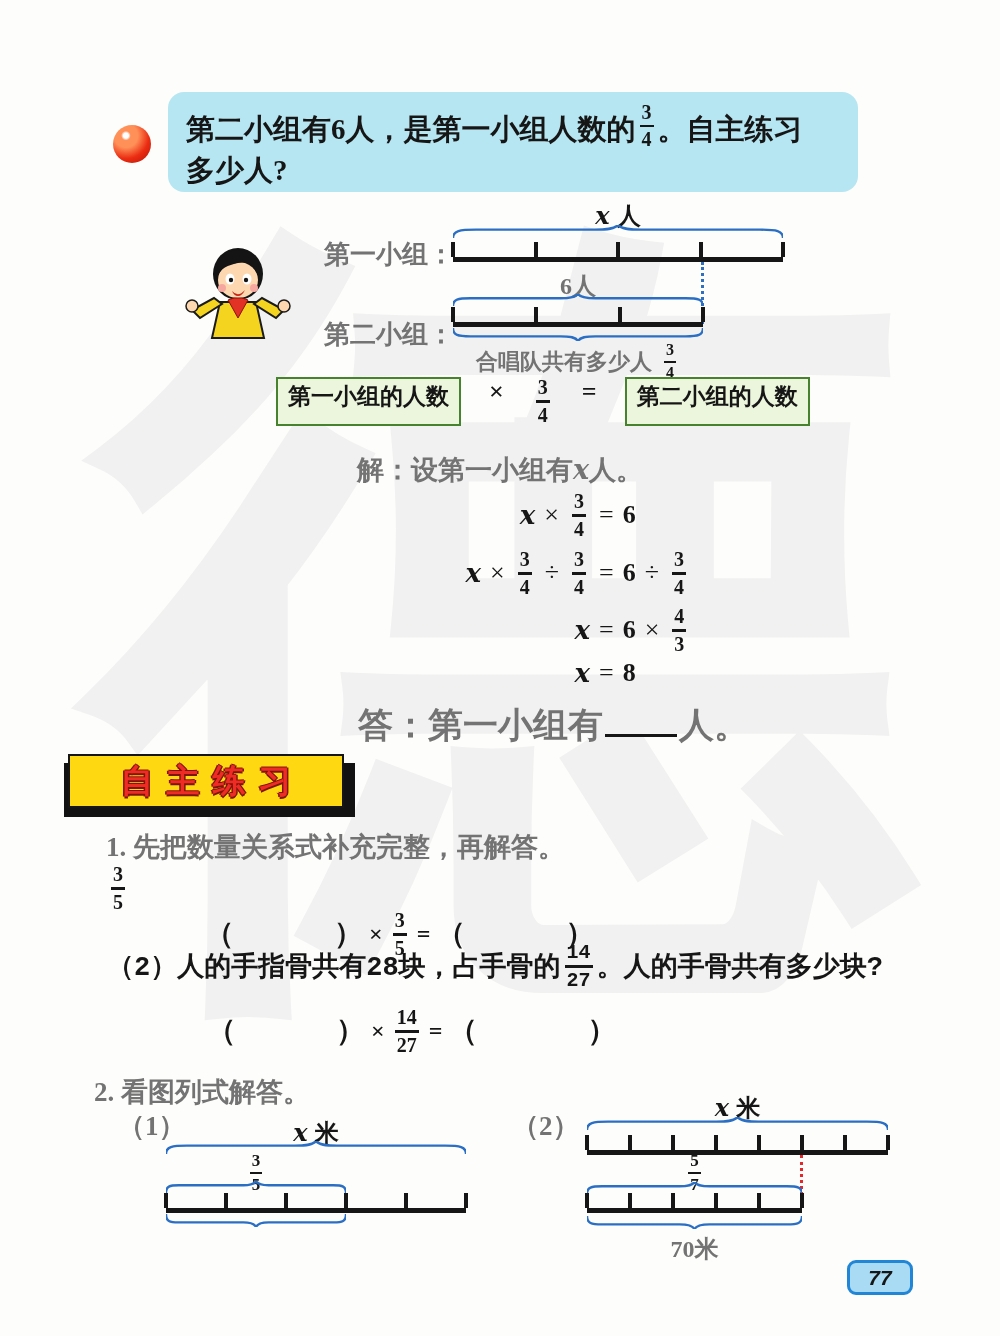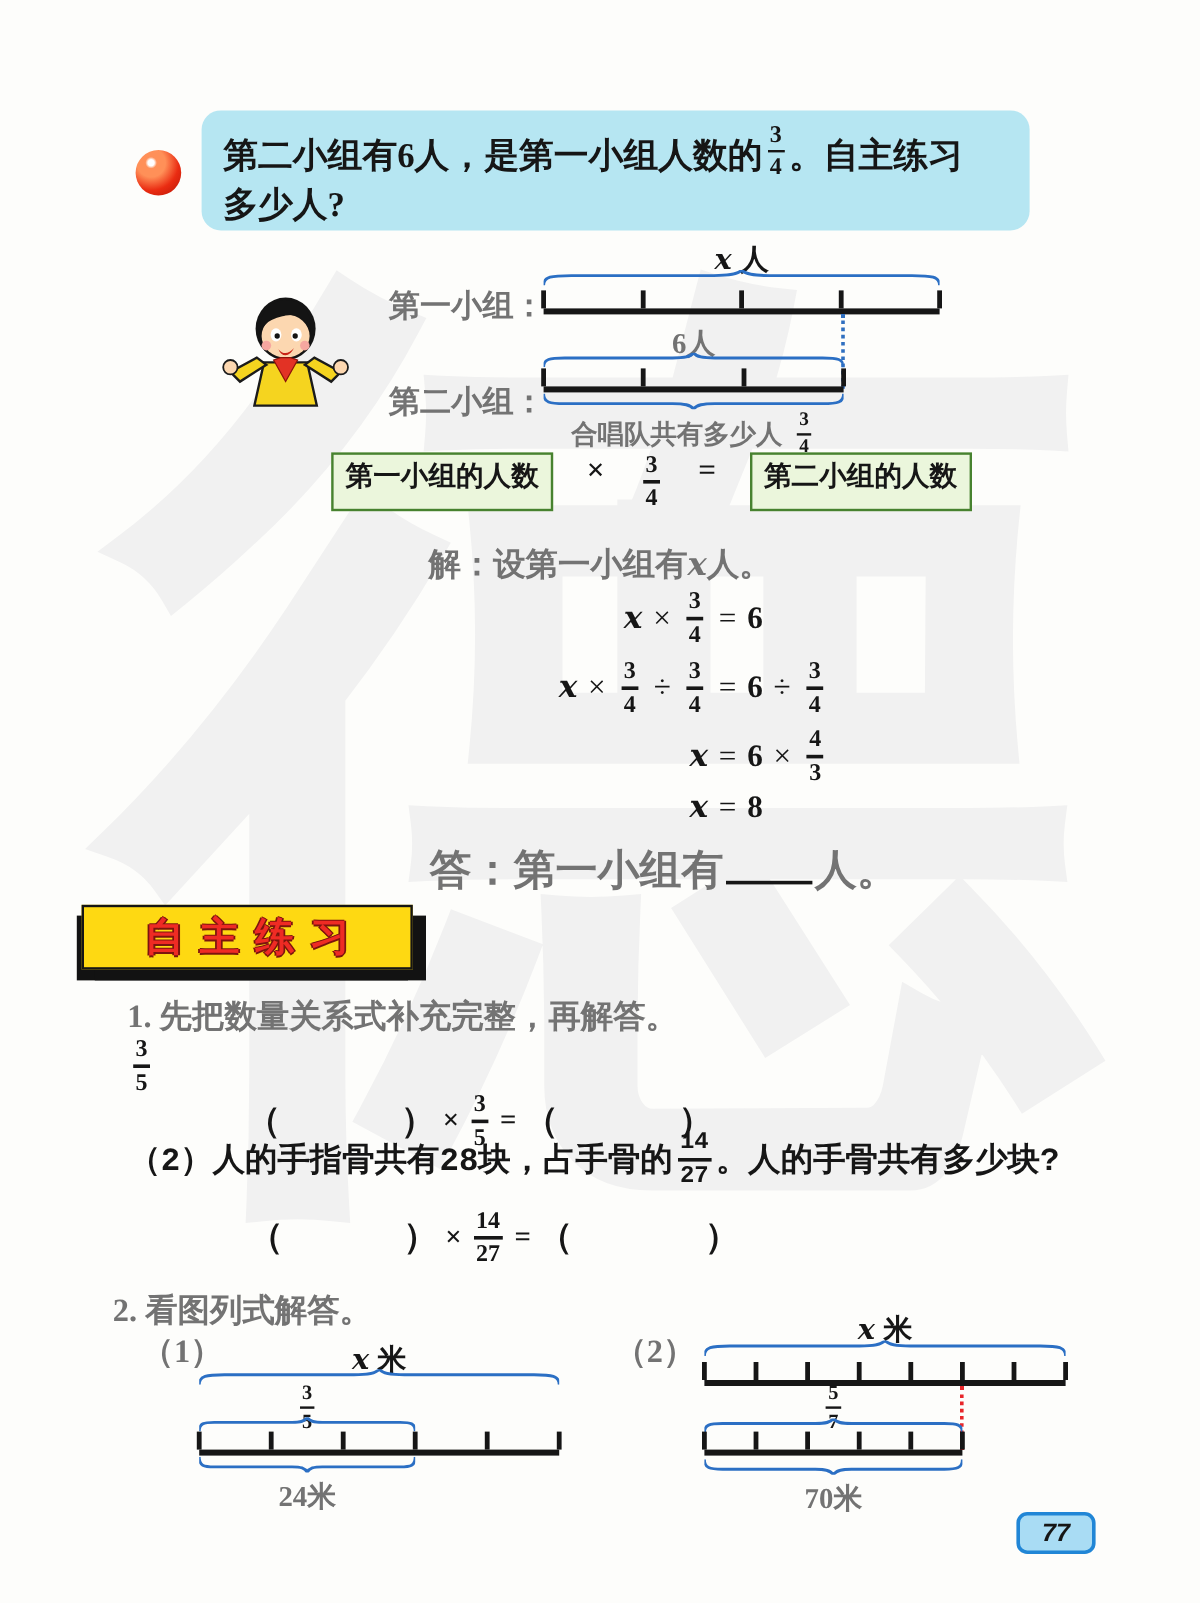--- a/index.html
+++ b/index.html
@@ -334,21 +334,20 @@
       <span class="tick" style="left:40%"></span>
       <span class="tick" style="left:60%"></span>
       <span class="tick" style="left:80%"></span>
       <span class="tick" style="left:100%"></span>
   </div>
   <div class="abs" style="left:166px;top:1214px;width:180px;height:13px;">
     <svg class="brace" viewBox="0 0 100 14" preserveAspectRatio="none">
         <path d="M0,0 C0,8 2,9 7,9 L43,9 C47,9 49,10 50,14 C51,10 53,9 57,9 L93,9 C98,9 100,8 100,0" fill="none" stroke="#2b6fc4" stroke-width="2.4" vector-effect="non-scaling-stroke"></path>
       </svg>
   </div>
-  <div class="abs center txt" style="left:166px;top:1231px;width:180px;font-size:24px;font-weight:700;">24米</div>
 
   <div class="abs center" style="left:587px;top:1092px;width:301px;font-size:24px;font-weight:700;">
     <span class="mx">x</span><span style="margin-left:7px;">米</span>
   </div>
   <div class="abs" style="left:587px;top:1117px;width:301px;height:13px;">
     <svg class="brace" viewBox="0 0 100 14" preserveAspectRatio="none">
         <path d="M0,14 C0,6 2,5 7,5 L43,5 C47,5 49,4 50,0 C51,4 53,5 57,5 L93,5 C98,5 100,6 100,14" fill="none" stroke="#2b6fc4" stroke-width="2.4" vector-effect="non-scaling-stroke"></path>
       </svg>
   </div>
   <div class="abs bar" style="left:587px;top:1135px;width:301px;height:15px;">

